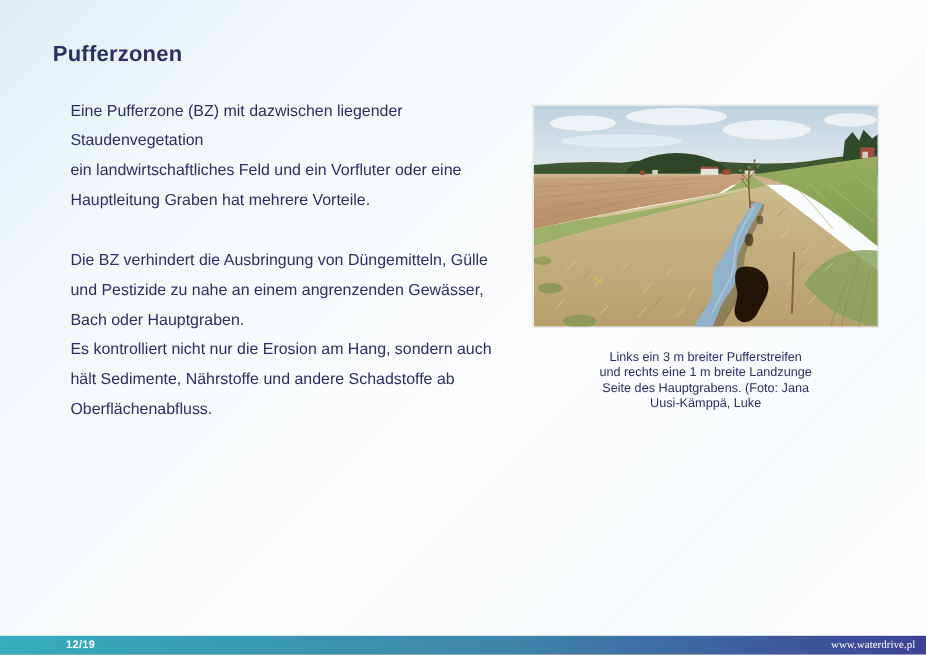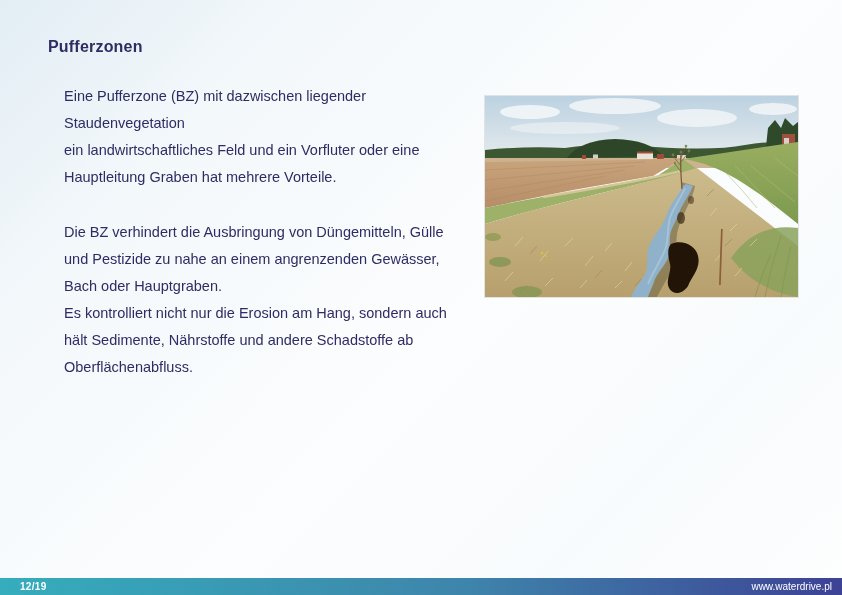--- a/index.html
+++ b/index.html
@@ -23,21 +23,21 @@
     background:linear-gradient(135deg,var(--background-tint) 0%,#f3f8fb 22%,#fcfdfe 55%,#f8fbfd 78%,#fdfefe 100%);
   }
   .content{
     position:absolute;
     left:48px;
     top:38px;
     width:424px;
   }
   .page-title{
     margin:0 0 27px 0;
-    font-size:16px;
+    font-size:20px;
     font-weight:700;
     color:var(--text);
     letter-spacing:.2px;
   }
   .body-paragraph{
     margin:0 0 28px 16px;
     font-size:14.5px;
     line-height:27px;
     color:var(--text);
     white-space:pre-line;
@@ -70,22 +70,22 @@
     width:100%;
     height:17px;
     display:flex;
     justify-content:space-between;
     align-items:center;
     padding:0 10px 0 20px;
     background:linear-gradient(90deg,var(--footer-gradient-start) 0%,#3e85ab 55%,var(--footer-gradient-end) 100%);
     color:#ffffff;
     font-size:10px;
   }
-  .page-number{font-weight:700;letter-spacing:.3px;}
-  .website-link{font-weight:400;color:#ffffff;text-decoration:none;}
+  .page-number{font-weight:700;letter-spacing:.3px;margin-left:40px;}
+  .website-link{font-weight:400;color:#ffffff;text-decoration:none;font-family:Liberation Serif, serif;}
 </style>
 </head>
 <body>
 
 <div class="slide">
 
   <div class="content">
     <h1 class="page-title">Pufferzonen</h1>
     <p class="body-paragraph">Eine Pufferzone (BZ) mit dazwischen liegender Staudenvegetation
 ein landwirtschaftliches Feld und ein Vorfluter oder eine
@@ -218,19 +218,23 @@
         <circle cx="204" cy="55" r="1.4" fill="#76804b" opacity=".9"></circle>
         <circle cx="201" cy="50" r="1.3" fill="#76804b" opacity=".9"></circle>
         <circle cx="190" cy="67" r="1.2" fill="#76804b" opacity=".9"></circle>
         <circle cx="196" cy="56" r="1.5" fill="#76804b" opacity=".9"></circle>
       </g>
 
       <rect x="236" y="133" width="1.7" height="56" fill="#8a5f3a" transform="rotate(2 236 133)"></rect>
     </svg>
   </figure>
 
+  <figcaption class="photo-caption">Links ein 3 m breiter Pufferstreifen
+und rechts eine 1 m breite Landzunge
+Seite des Hauptgrabens. (Foto: Jana
+Uusi-Kämppä, Luke</figcaption>
 
   <div class="footer-bar">
     <span class="page-number">12/19</span>
     <span class="website-link">www.waterdrive.pl</span>
   </div>
 
 </div>
 
 </body></html>

